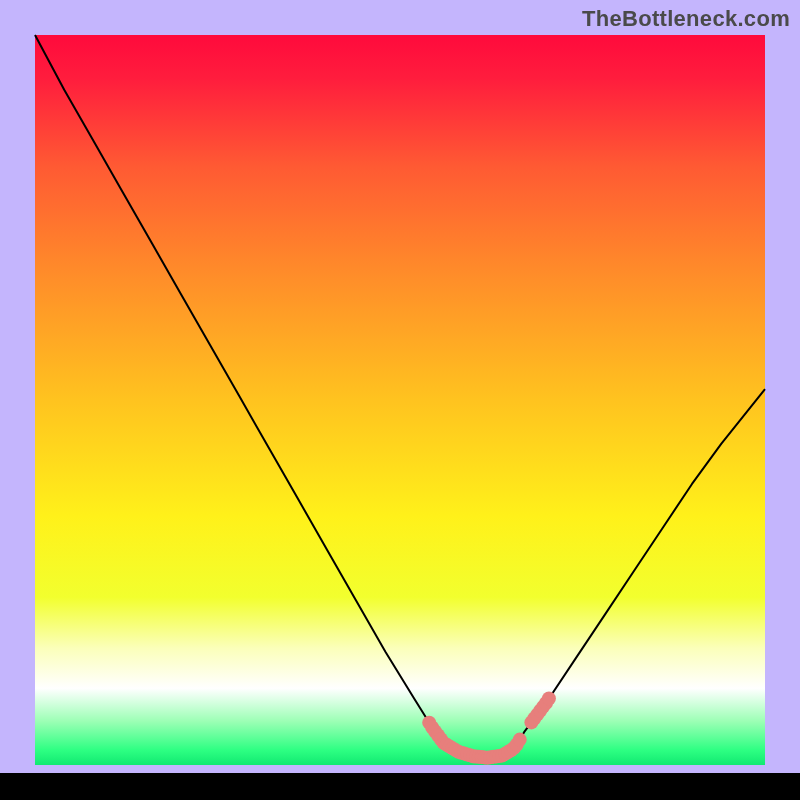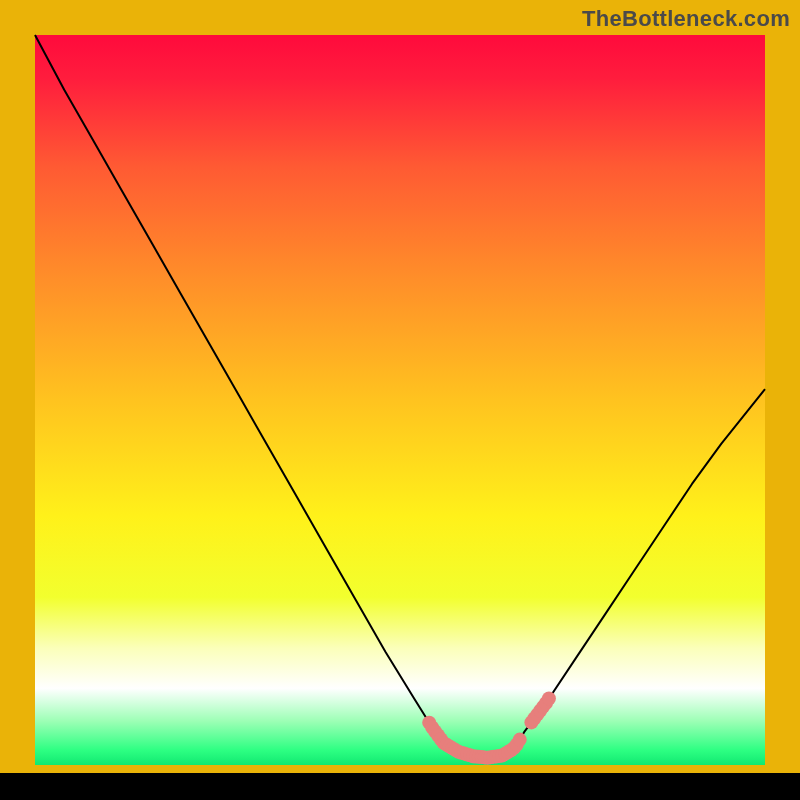--- a/index.html
+++ b/index.html
@@ -8,21 +8,21 @@
     width: 800px;
     height: 800px;
     background: #000;
     overflow: hidden;
     font-family: Arial, Helvetica, sans-serif;
   }
   .stage {
     position: relative;
     width: 800px;
     height: 773px;
-    background: #eab308;
+    background: #c4b5fd;
   }
   .watermark {
     position: absolute;
     top: 6px;
     right: 10px;
     color: #4a4a4a;
     font-size: 22px;
     font-weight: 600;
     letter-spacing: 0.3px;
     user-select: none;

